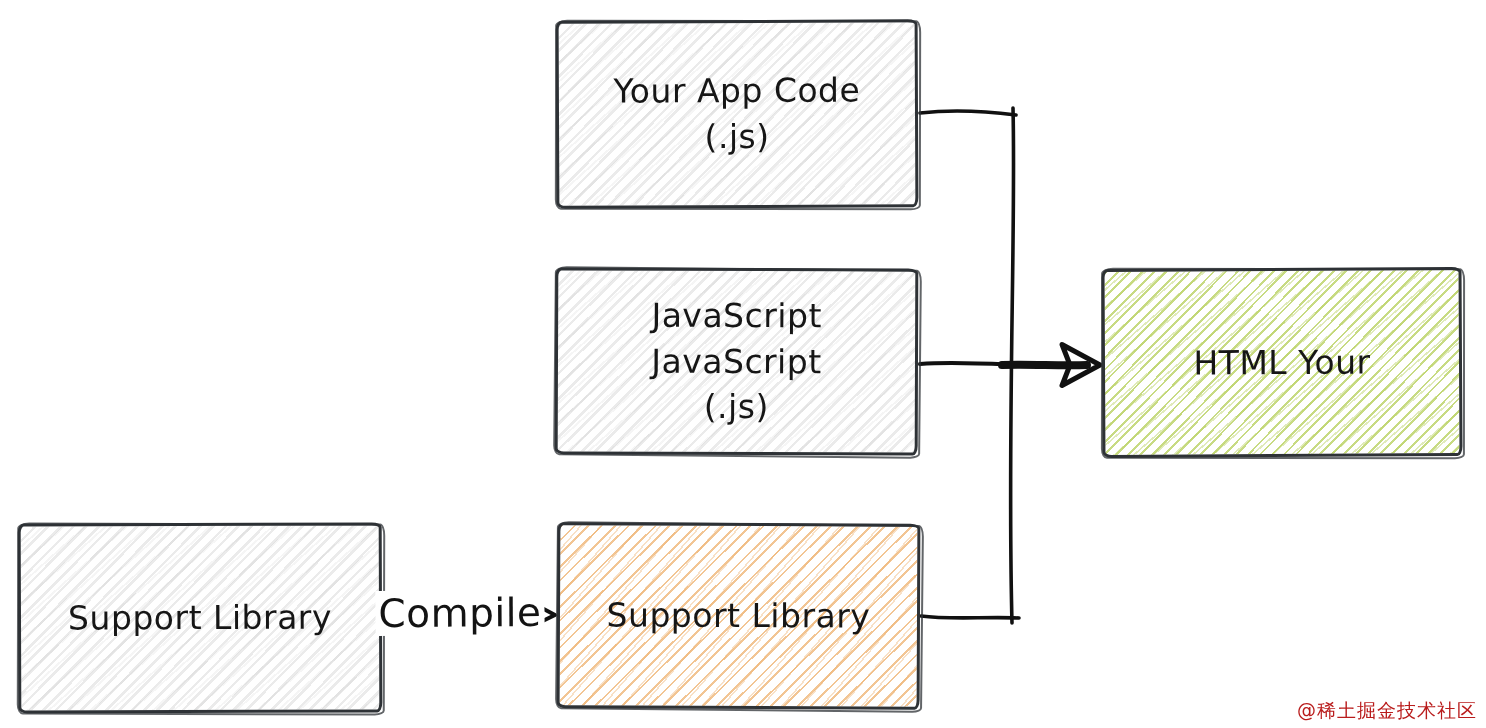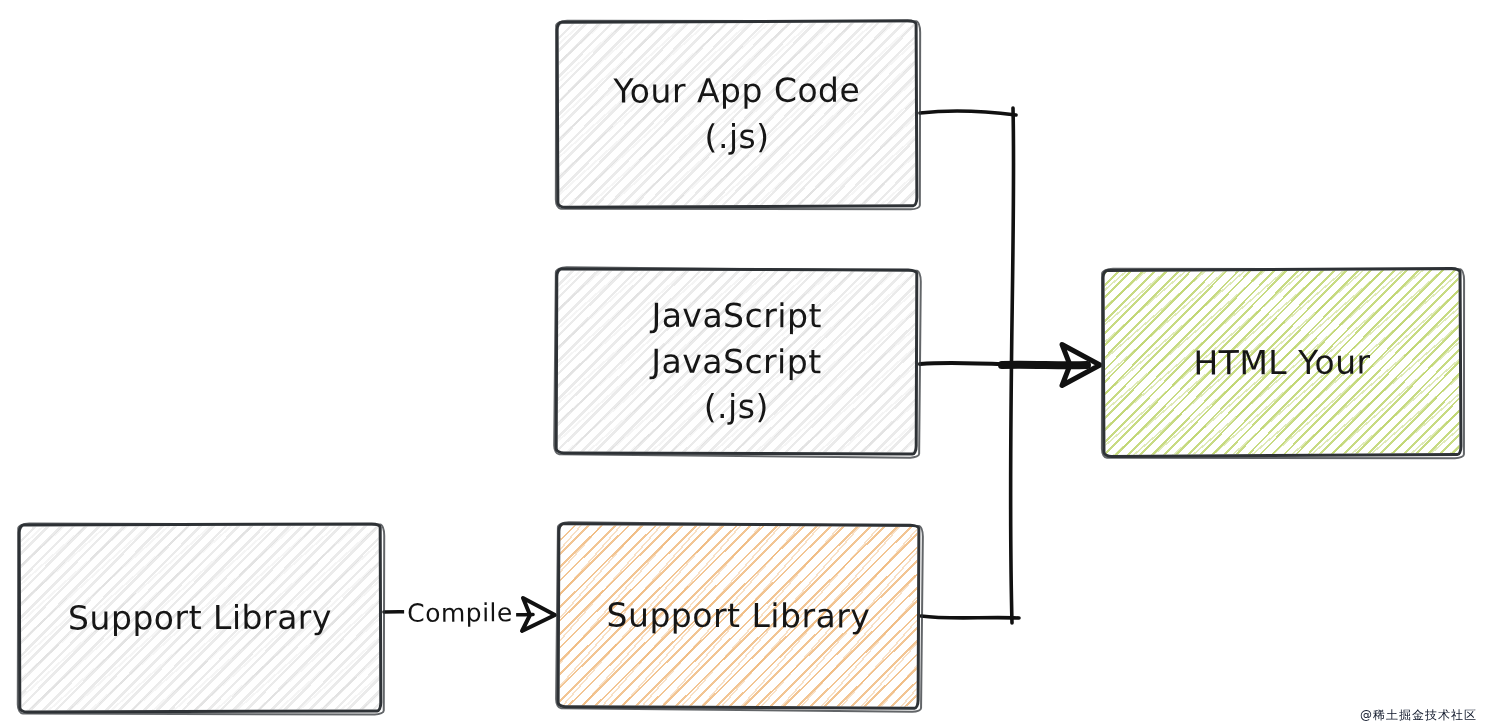--- a/index.html
+++ b/index.html
@@ -69,33 +69,33 @@
   .b-js   { left: 555px;  top: 268px; width: 363px; height: 187px; transform: rotate(0.2deg); }
   .b-cpp  { left: 18px;   top: 523px; width: 364px; height: 190px; transform: rotate(-0.2deg); }
   .b-wasm { left: 557px;  top: 523px; width: 363px; height: 186px; transform: rotate(0.25deg); }
   .b-html { left: 1102px; top: 268px; width: 360px; height: 189px; transform: rotate(-0.3deg); }
   
   .compile-label {
     position: absolute;
     left: 460px;
     top: 613px;
     transform: translate(-50%, -50%) rotate(-0.4deg);
-    font-size: 25px;
+    font-size: 39px;
     color: #131313;
     background: #ffffff;
     padding: 0 3px;
     letter-spacing: 0.5px;
     white-space: nowrap;
   }
   .watermark {
     position: absolute;
     right: 9px;
     bottom: 4px;
-    font-size: 12px;
-    color: #0f172a;
+    font-size: 19px;
+    color: #b91c1c;
     letter-spacing: 1px;
   }
 </style>
 </head>
 <body>
 
 <div class="canvas">
 
   <svg class="connectors" viewBox="0 0 1486 728" fill="none" xmlns="http://www.w3.org/2000/svg">
 

